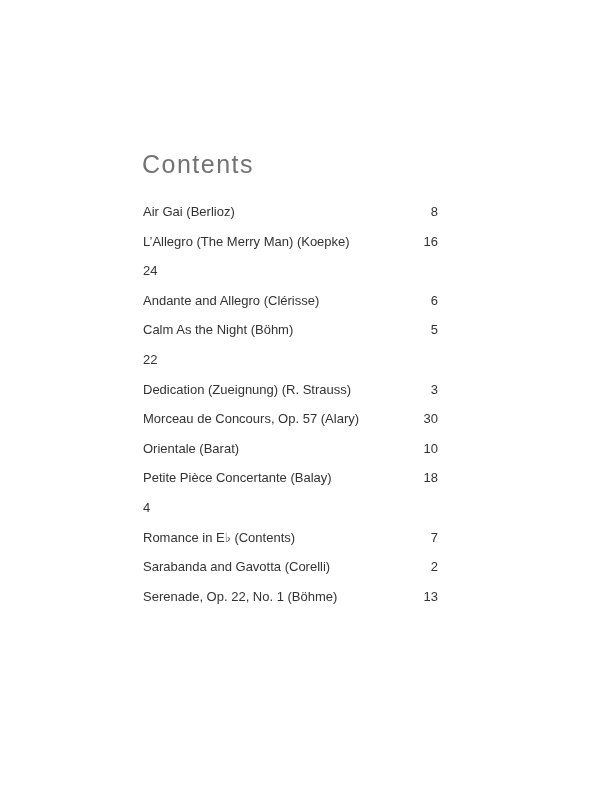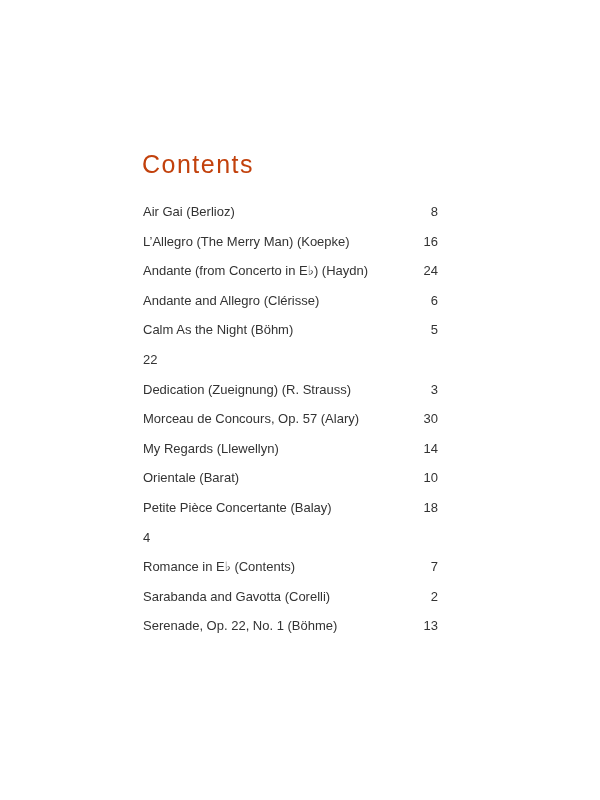--- a/index.html
+++ b/index.html
@@ -3,21 +3,21 @@
   <meta charset="utf-8">
   <style>
     html, body { margin: 0; padding: 0; }
     body {
       width: 600px; height: 800px; background: #ffffff;
       position: relative; overflow: hidden;
       font-family: "Liberation Sans", sans-serif; color: #2a2a2a;
     }
     .title {
       position: absolute; left: 142px; top: 133px;
-      font-size: 25px; letter-spacing: 1.5px; color: #c2410c;
+      font-size: 25px; letter-spacing: 1.5px; color: #737373;
       font-weight: normal;
     }
     .toc {
       position: absolute; left: 143px; top: 204px; width: 295px;
       margin: 0; padding: 0; list-style: none;
     }
     .toc li {
       display: flex; justify-content: space-between; align-items: baseline;
       height: 29.6px; font-size: 13px; color: #333333;
     }
@@ -31,45 +31,40 @@
 <ul class="toc">
   <li>
       <span>Air Gai (Berlioz)</span>
       <span class="page">8</span>
     </li>
   <li>
       <span>L’Allegro (The Merry Man) (Koepke)</span>
       <span class="page">16</span>
     </li>
   <li>
-      <span>Andante (from Concerto in E♭) (Haydn)</span>
       <span class="page">24</span>
     </li>
   <li>
       <span>Andante and Allegro (Clérisse)</span>
       <span class="page">6</span>
     </li>
   <li>
       <span>Calm As the Night (Böhm)</span>
       <span class="page">5</span>
     </li>
   <li>
       <span class="page">22</span>
     </li>
   <li>
       <span>Dedication (Zueignung) (R. Strauss)</span>
       <span class="page">3</span>
     </li>
   <li>
       <span>Morceau de Concours, Op. 57 (Alary)</span>
       <span class="page">30</span>
-    </li>
-  <li>
-      <span>My Regards (Llewellyn)</span>
-      <span class="page">14</span>
     </li>
   <li>
       <span>Orientale  (Barat)</span>
       <span class="page">10</span>
     </li>
   <li>
       <span>Petite Pièce Concertante (Balay)</span>
       <span class="page">18</span>
     </li>
   <li>

